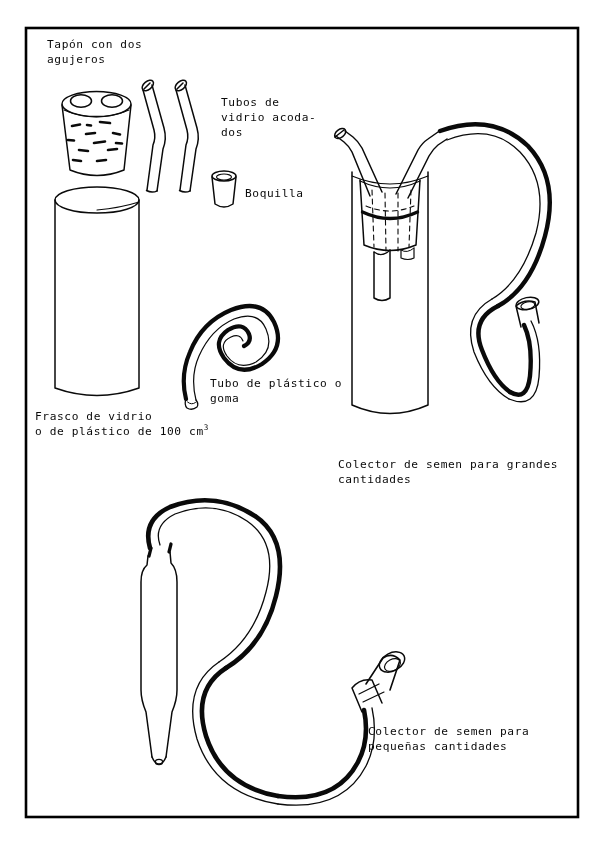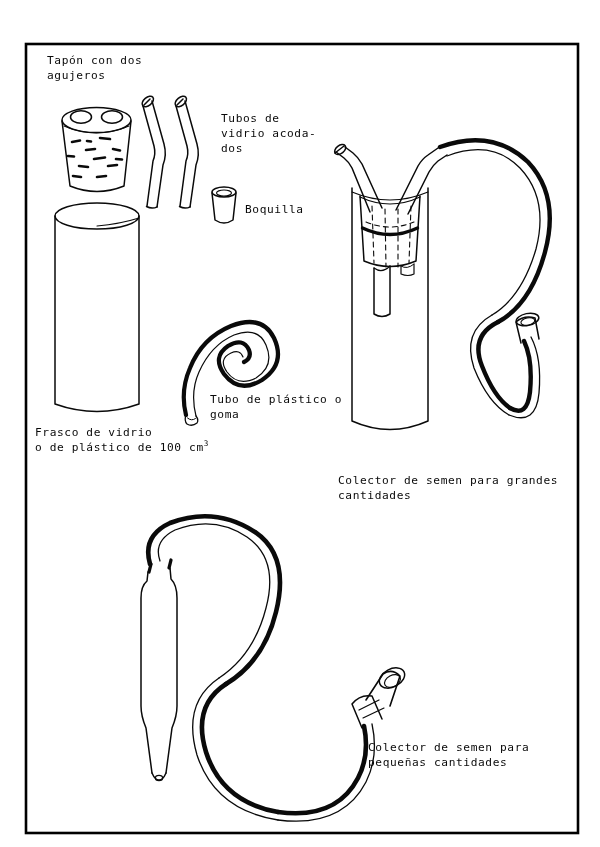--- a/index.html
+++ b/index.html
@@ -9,21 +9,21 @@
   }
   body {
     width: 600px;
     height: 847px;
     font-family: "DejaVu Sans Mono", "Liberation Mono", monospace;
     position: relative;
     overflow: hidden;
   }
   #figure-root {
     position: absolute;
-    left: 0; top: 16px;
+    left: 0; top: 0;
     width: 600px;
     height: 803px;
   }
   .fig-svg {
     display: block;
     width: 600px;
     height: 847px;
   }
   text.lbl {
     font-family: "DejaVu Sans Mono", "Liberation Mono", monospace;

